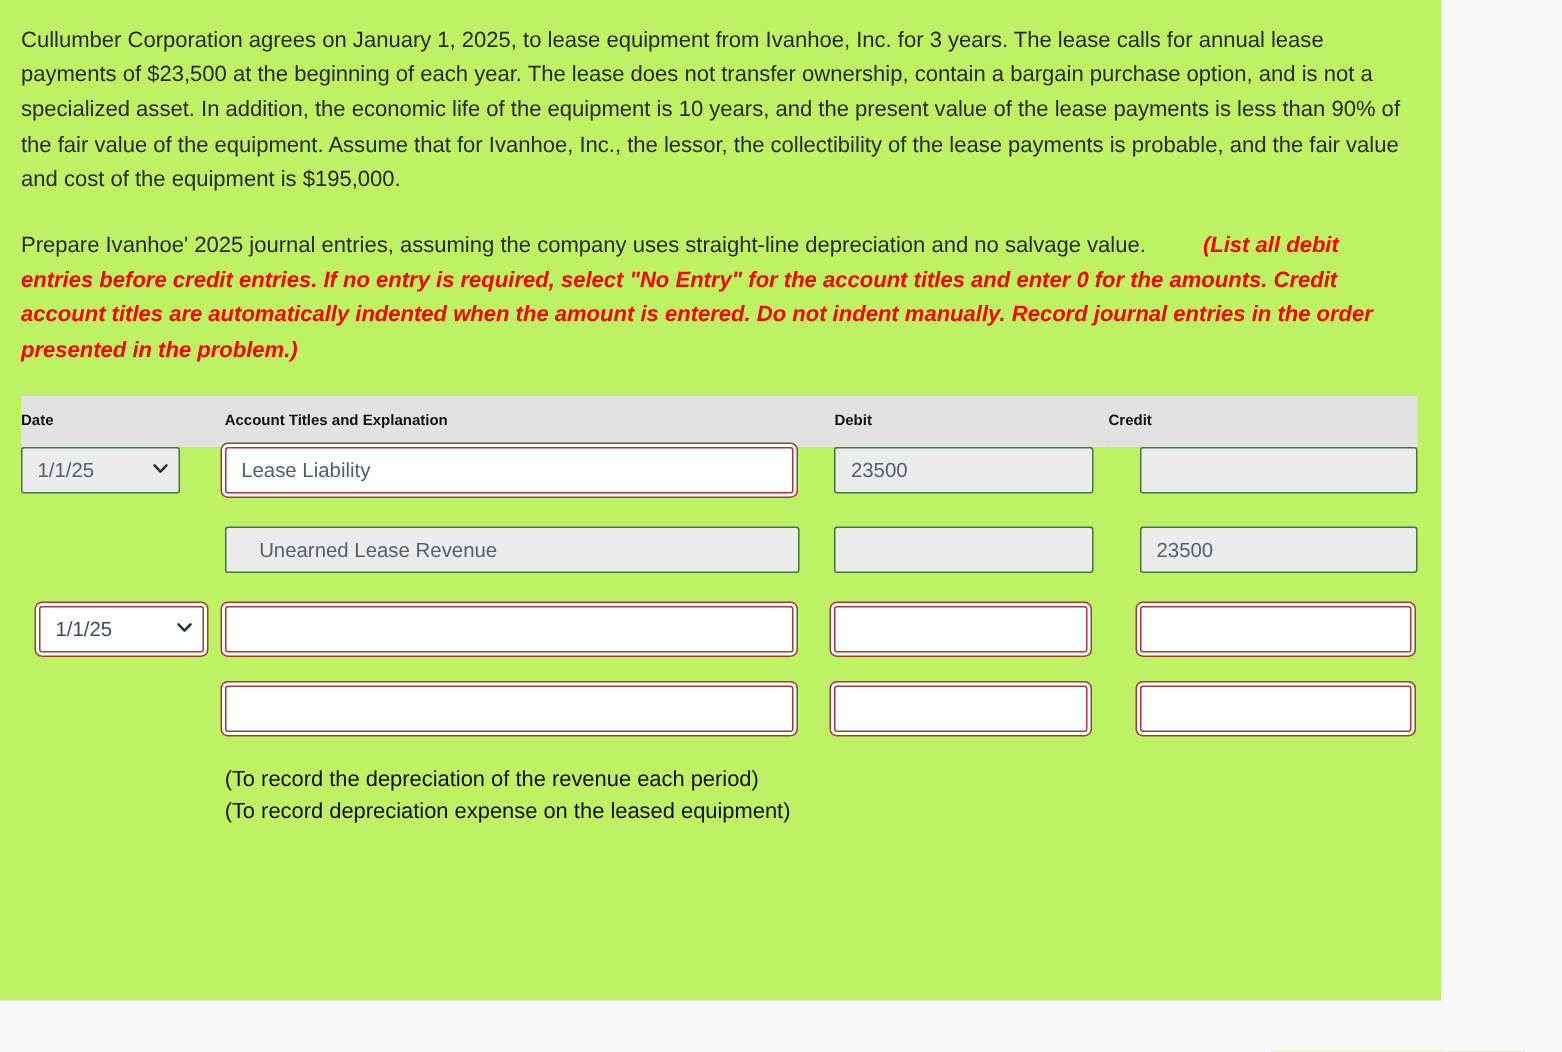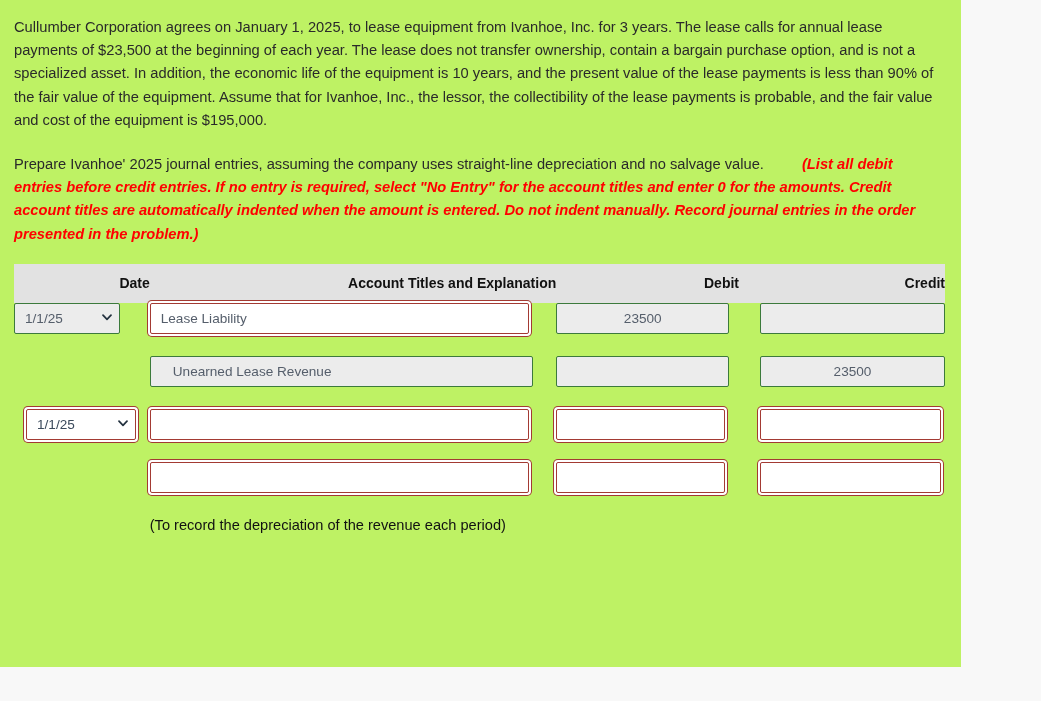--- a/index.html
+++ b/index.html
@@ -56,25 +56,25 @@
   }
 
   
   .jtable {
     margin: 18px 0 0 14px;
     width: 931px;
     border-collapse: collapse;
   }
   .jtable thead th {
     background: #e2e2e2;
-    font-size: 14px;
+    font-size: 10px;
     font-weight: bold;
     color: #111;
     padding: 11px 0 12px 0;
-    text-align: right;
+    text-align: left;
     white-space: nowrap;
   }
   th.h-date   { width: 146px; }
   th.h-acct   { width: 424px; text-align: left; padding-left: 10px; }
   th.h-debit  { width: 190px; }
   th.h-credit { width: 171px; }
 
   .jtable td {
     vertical-align: top;
     padding: 0;
@@ -134,21 +134,21 @@
     box-sizing: border-box;
     outline: none;
   }
   input.fld.err {
     background: #ffffff;
     border: 1px solid #a33a33;
     box-shadow: 0 0 0 2px #ffffff, 0 0 0 3px #a33a33;
   }
   input.acct   { width: 383px; }
   input.acct.err { width: 379px; }
-  input.amt    { width: 173px; text-align: center; }
+  input.amt    { width: 173px; text-align: left; }
   input.amt.err { width: 169px; }
   input.amt.credit { width: 185px; }
   input.amt.credit.err { width: 181px; }
 
   .memo {
     font-size: 14.6px;
     line-height: 21px;
     color: #111;
     padding: 6px 0 0 10px;
   }
@@ -211,19 +211,23 @@
           <tr class="rowline">
             <td class="datecell err-cell"></td>
             <td class="acctcell"><input type="text" class="fld acct err" style=""></td>
             <td class="amtcell"><input type="text" class="fld amt err" style=""></td>
             <td class="amtcell credit"><input type="text" class="fld amt credit err" style=""></td>
           </tr>
           <tr>
             <td></td>
             <td class="memo" colspan="3">(To record the depreciation of the revenue each period)</td>
           </tr>
+          <tr>
+            <td></td>
+            <td class="memo" colspan="3" style="max-width: 340px;">(To record depreciation expense on the leased equipment)</td>
+          </tr>
         </tbody>
     </table>
 
   </div>
 
   <div id="gutter"></div>
 </div>
 
 </body></html>

